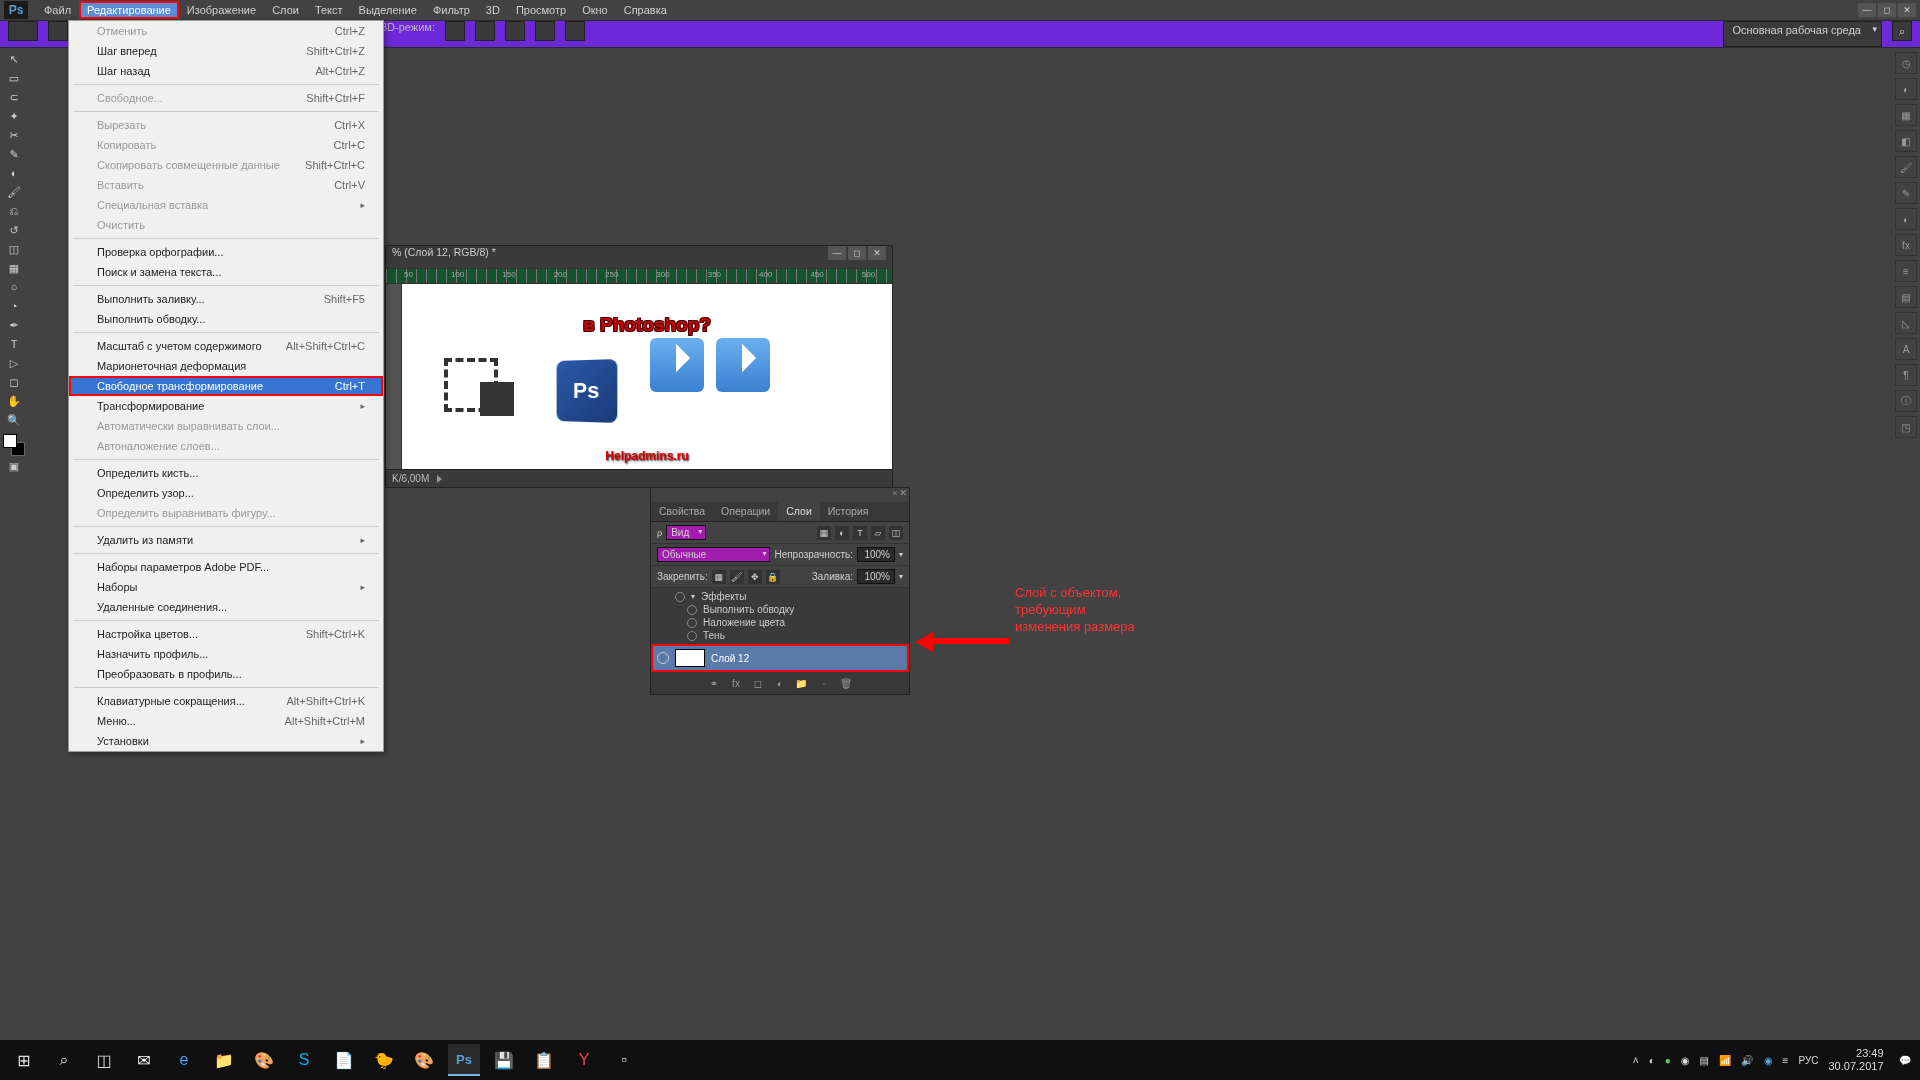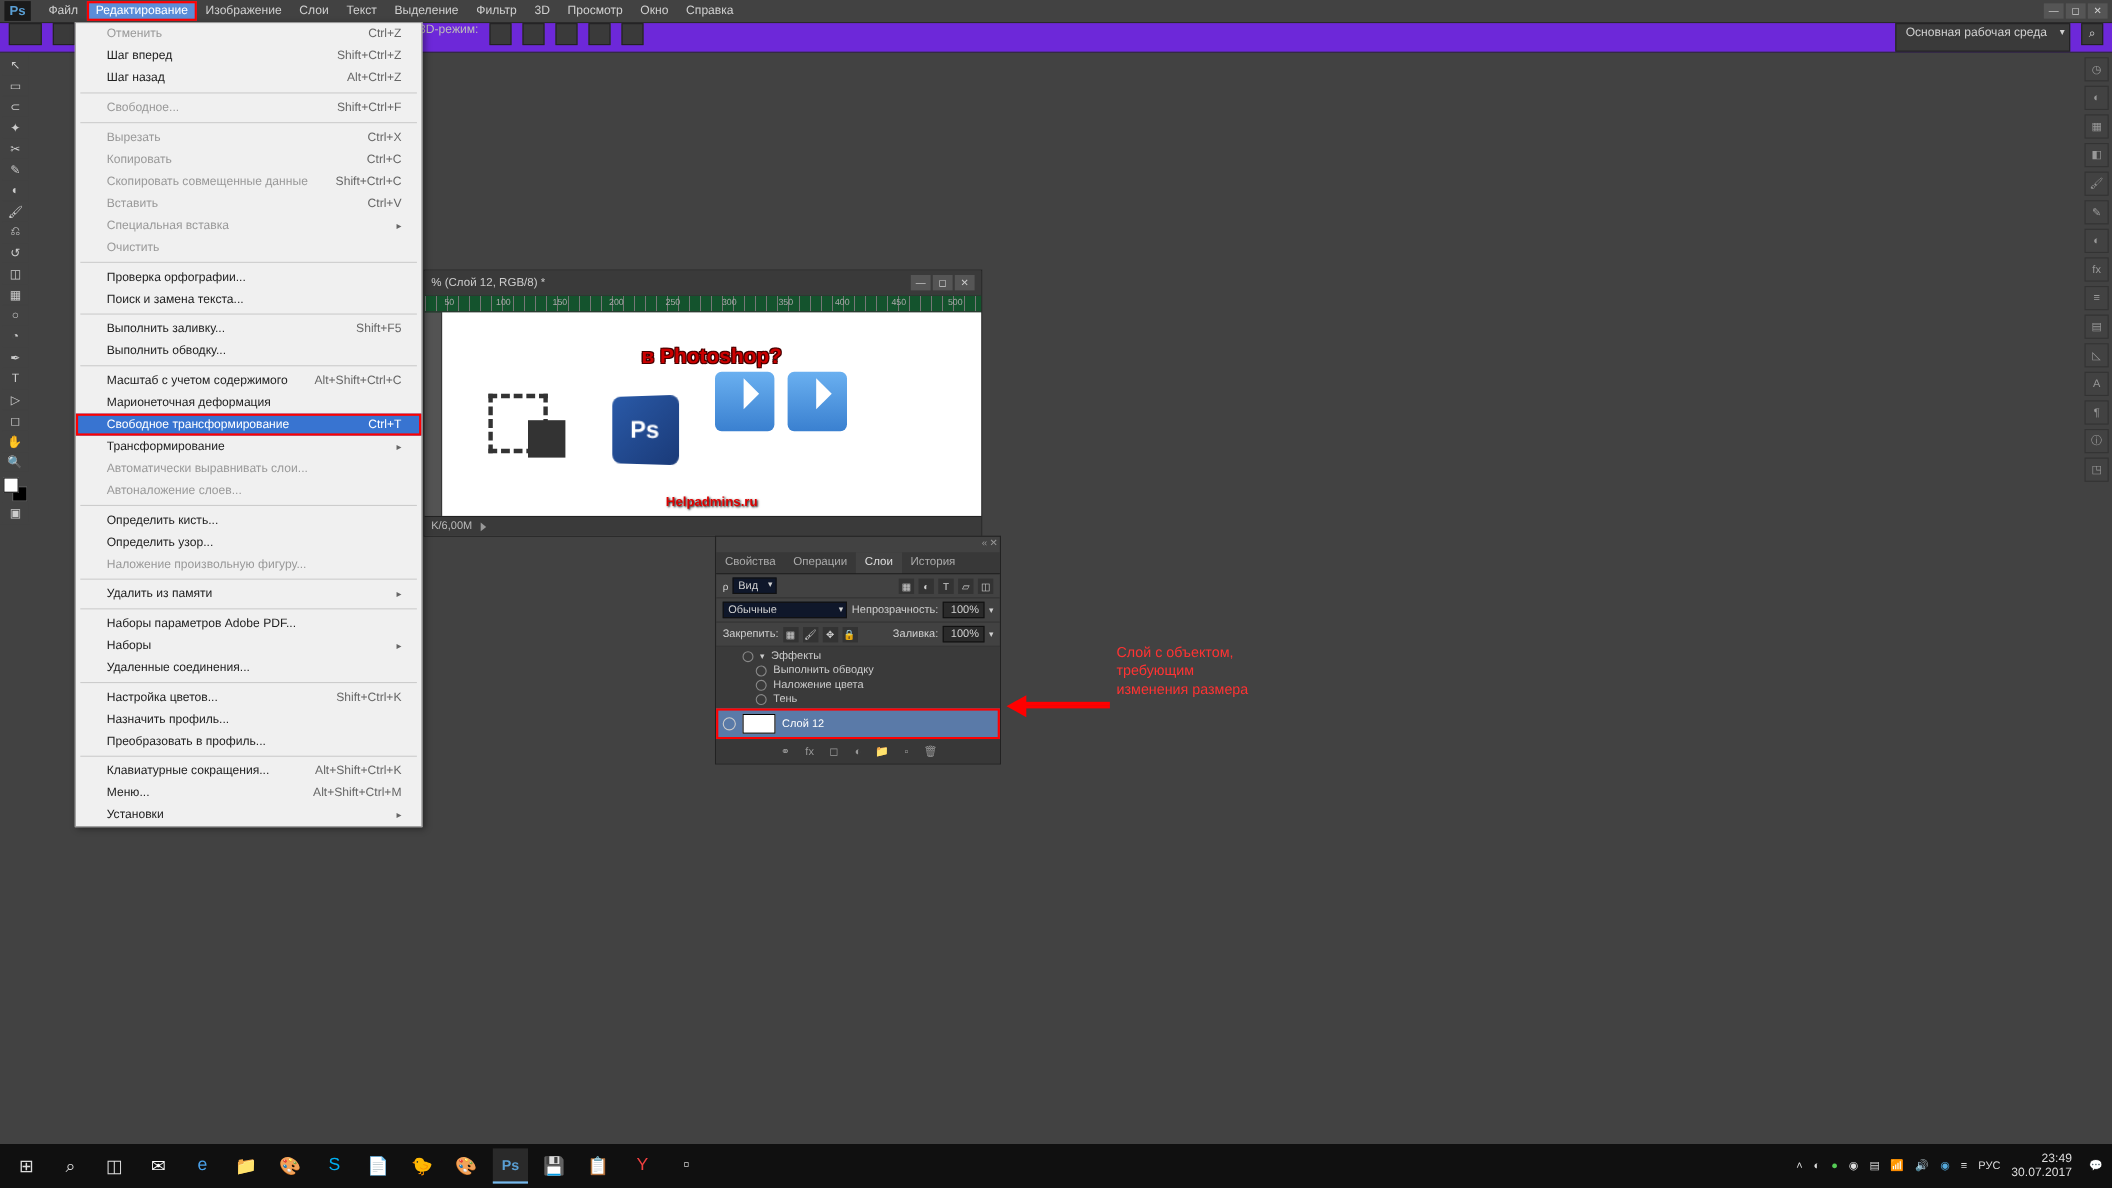--- a/index.html
+++ b/index.html
@@ -39,21 +39,21 @@
 .dropdown .item .txt { flex: 1; }
 .dropdown .item .shortcut { color: #666; font-size: 11px; }
 .dropdown .item.disabled { color: #999; }
 .dropdown .item.highlighted { background: #3874d1; color: #fff; border: 2px solid #ff0000; padding: 1px 16px 1px 26px; }
 .dropdown .item.highlighted .shortcut { color: #fff; }
 .dropdown .sep { height: 1px; background: #ccc; margin: 3px 4px; }
 .dropdown .item .sub { font-size: 9px; color: #666; margin-left: auto; }
 
 
 .doc-win { position: absolute; left: 385px; top: 245px; width: 508px; background: #535353; border: 1px solid #222; }
-.doc-win .titlebar { height: 22px; background: #3a3a3a; display:flex; align-items:center; padding: 0 6px; color:#ccc; font-size:10.5px; }
+.doc-win .titlebar { height: 22px; background: #3a3a3a; display:flex; padding: 0 6px; color:#ccc; font-size:10.5px; }
 .doc-win .titlebar .wc { margin-left:auto; display:flex; gap:2px; }
 .doc-win .titlebar .wc span { width:18px; height:14px; background:#555; display:flex; align-items:center; justify-content:center; font-size:9px; }
 .doc-win .ruler-h { height:16px; background:#14532d; border-top:1px solid #333; border-bottom:1px solid #333; position:relative; overflow:hidden; }
 .doc-win .ruler-h .ticks { position:absolute; inset:0; background:repeating-linear-gradient(90deg,#777 0,#777 1px,transparent 1px,transparent 10px); }
 .doc-win .ruler-h .labels { position:absolute; top:1px; left:18px; display:flex; gap:38px; font-size:8px; color:#aaa; }
 .doc-win .body { display:flex; }
 .doc-win .ruler-v { width:16px; background:#535353; border-right:1px solid #333; }
 .doc-win .canvas { flex:1; background:#fff; height:185px; position:relative; overflow:hidden; }
 .doc-win .status { height:18px; background:#3a3a3a; display:flex; align-items:center; padding:0 6px; font-size:10px; color:#bbb; border-top:1px solid #222; }
 .doc-win .status .arrow { margin-left:8px; width:0; height:0; border-left:5px solid #999; border-top:4px solid transparent; border-bottom:4px solid transparent; }
@@ -73,21 +73,21 @@
 .cnv-blue2::after { content:""; position:absolute; left:16px; top:10px; width:0;height:0; border-right:20px solid #fff; border-bottom:20px solid transparent; transform:rotate(45deg); }
 
 
 .panel-grp { position: absolute; left: 650px; top: 487px; width: 260px; background:#424242; border:1px solid #222; }
 .panel-grp .close-row { height:14px; display:flex; justify-content:flex-end; gap:2px; padding:0 2px; }
 .panel-grp .close-row span { font-size:9px; color:#999; }
 .panel-grp .tabs { display:flex; background:#383838; height:20px; border-bottom:1px solid #222; }
 .panel-grp .tabs .tab { padding: 3px 8px; color:#aaa; font-size:10.5px; }
 .panel-grp .tabs .tab.active { background:#424242; color:#ddd; }
 .panel-grp .row { display:flex; align-items:center; padding:3px 6px; gap:4px; font-size:10px; border-bottom:1px solid #333; }
-.panel-grp .row .sel { background:#0f172a; border:1px solid #111; padding:1px 16px 1px 4px; position:relative; }
+.panel-grp .row .sel { background:#a21caf; border:1px solid #111; padding:1px 16px 1px 4px; position:relative; }
 .panel-grp .row .sel::after { content:"▾"; position:absolute; right:3px; top:1px; font-size:8px; }
 .panel-grp .row .icn { width:14px; height:14px; background:#333; display:flex; align-items:center; justify-content:center; font-size:9px; }
 .panel-grp .row .pct { background:#2a2a2a; border:1px solid #111; padding:1px 4px; width:38px; text-align:right; }
 .panel-grp .effects { background:#3a3a3a; padding:2px 0; }
 .panel-grp .effects .ef { display:flex; align-items:center; padding:1px 6px 1px 36px; font-size:10px; color:#ccc; gap:6px; }
 .panel-grp .effects .ef .eye { width:10px; height:10px; border:1px solid #888; border-radius:50%; }
 .panel-grp .effects .hdr { padding-left:24px; display:flex; align-items:center; gap:6px; }
 .panel-grp .layer-row { display:flex; align-items:center; padding:3px 4px; gap:6px; background:#5a7aa8; border:2px solid #ff0000; }
 .panel-grp .layer-row .eye { width:12px; height:12px; border:1px solid #ccc; border-radius:50%; }
 .panel-grp .layer-row .thumb { width:30px; height:18px; background:#fff; border:1px solid #000; }
@@ -282,21 +282,21 @@
       <span class="txt">Автоналожение слоев...</span>
     </div>
     <div class="sep"></div>
     <div class="item">
       <span class="txt">Определить кисть...</span>
     </div>
     <div class="item">
       <span class="txt">Определить узор...</span>
     </div>
     <div class="item disabled">
-      <span class="txt">Наложение произвольную фигуру...</span>
+      <span class="txt">Определить выравнивать фигуру...</span>
     </div>
     <div class="sep"></div>
     <div class="item">
       <span class="txt">Удалить из памяти</span>
       <span class="sub">▸</span>
     </div>
     <div class="sep"></div>
     <div class="item">
       <span class="txt">Наборы параметров Adobe PDF...</span>
     </div>

